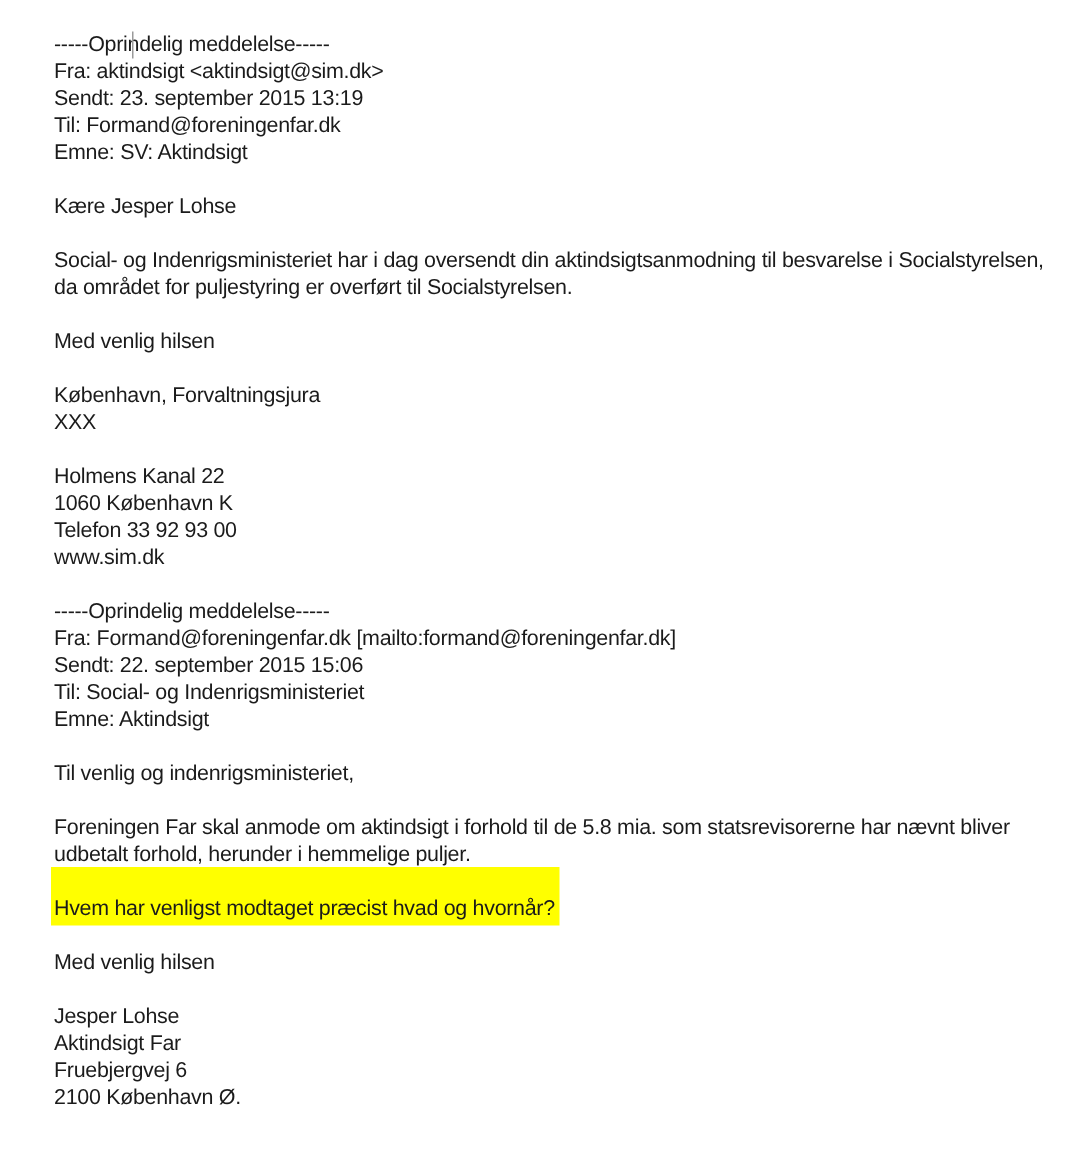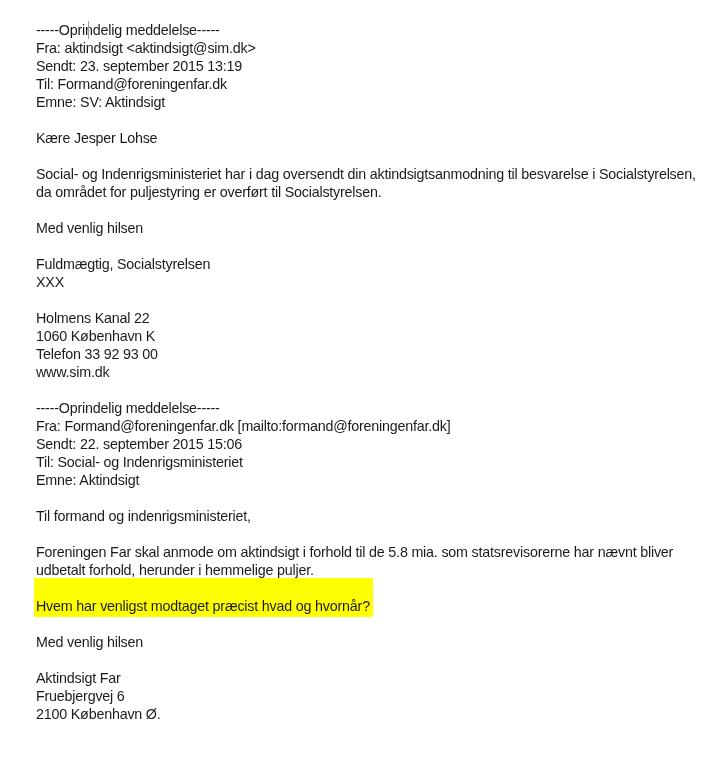--- a/index.html
+++ b/index.html
@@ -56,41 +56,42 @@
       <div class="line">Til: Formand@foreningenfar.dk</div>
       <div class="line">Emne: SV: Aktindsigt</div>
       <div class="line"></div>
       <div class="line">Kære Jesper Lohse</div>
       <div class="line"></div>
       <div class="line">Social- og Indenrigsministeriet har i dag oversendt din aktindsigtsanmodning til besvarelse i Socialstyrelsen,</div>
       <div class="line">da området for puljestyring er overført til Socialstyrelsen.</div>
       <div class="line"></div>
       <div class="line">Med venlig hilsen</div>
       <div class="line"></div>
-      <div class="line">Fuldmægtig, Socialstyrelsen</div>
+      <div class="line">København, Forvaltningsjura</div>
       <div class="line">XXX</div>
       <div class="line"></div>
       <div class="line">Holmens Kanal 22</div>
       <div class="line">1060 København K</div>
       <div class="line">Telefon 33 92 93 00</div>
       <div class="line">www.sim.dk</div>
       <div class="line"></div>
       <div class="line">-----Oprindelig meddelelse-----</div>
       <div class="line">Fra: Formand@foreningenfar.dk [mailto:formand@foreningenfar.dk]</div>
       <div class="line">Sendt: 22. september 2015 15:06</div>
       <div class="line">Til: Social- og Indenrigsministeriet</div>
       <div class="line">Emne: Aktindsigt</div>
       <div class="line"></div>
-      <div class="line">Til formand og indenrigsministeriet,</div>
+      <div class="line">Til venlig og indenrigsministeriet,</div>
       <div class="line"></div>
       <div class="line">Foreningen Far skal anmode om aktindsigt i forhold til de 5.8 mia. som statsrevisorerne har nævnt bliver</div>
       <div class="line">udbetalt forhold, herunder i hemmelige puljer.</div>
       <div class="line"></div>
       <div class="line"><span class="hl">Hvem har venligst modtaget præcist hvad og hvornår?</span></div>
       <div class="line"></div>
       <div class="line">Med venlig hilsen</div>
       <div class="line"></div>
+      <div class="line">Jesper Lohse</div>
       <div class="line">Aktindsigt Far</div>
       <div class="line">Fruebjergvej 6</div>
       <div class="line">2100 København Ø.</div>
     </div>
   <div class="caret"></div>
 </div>
 
 </body></html>

